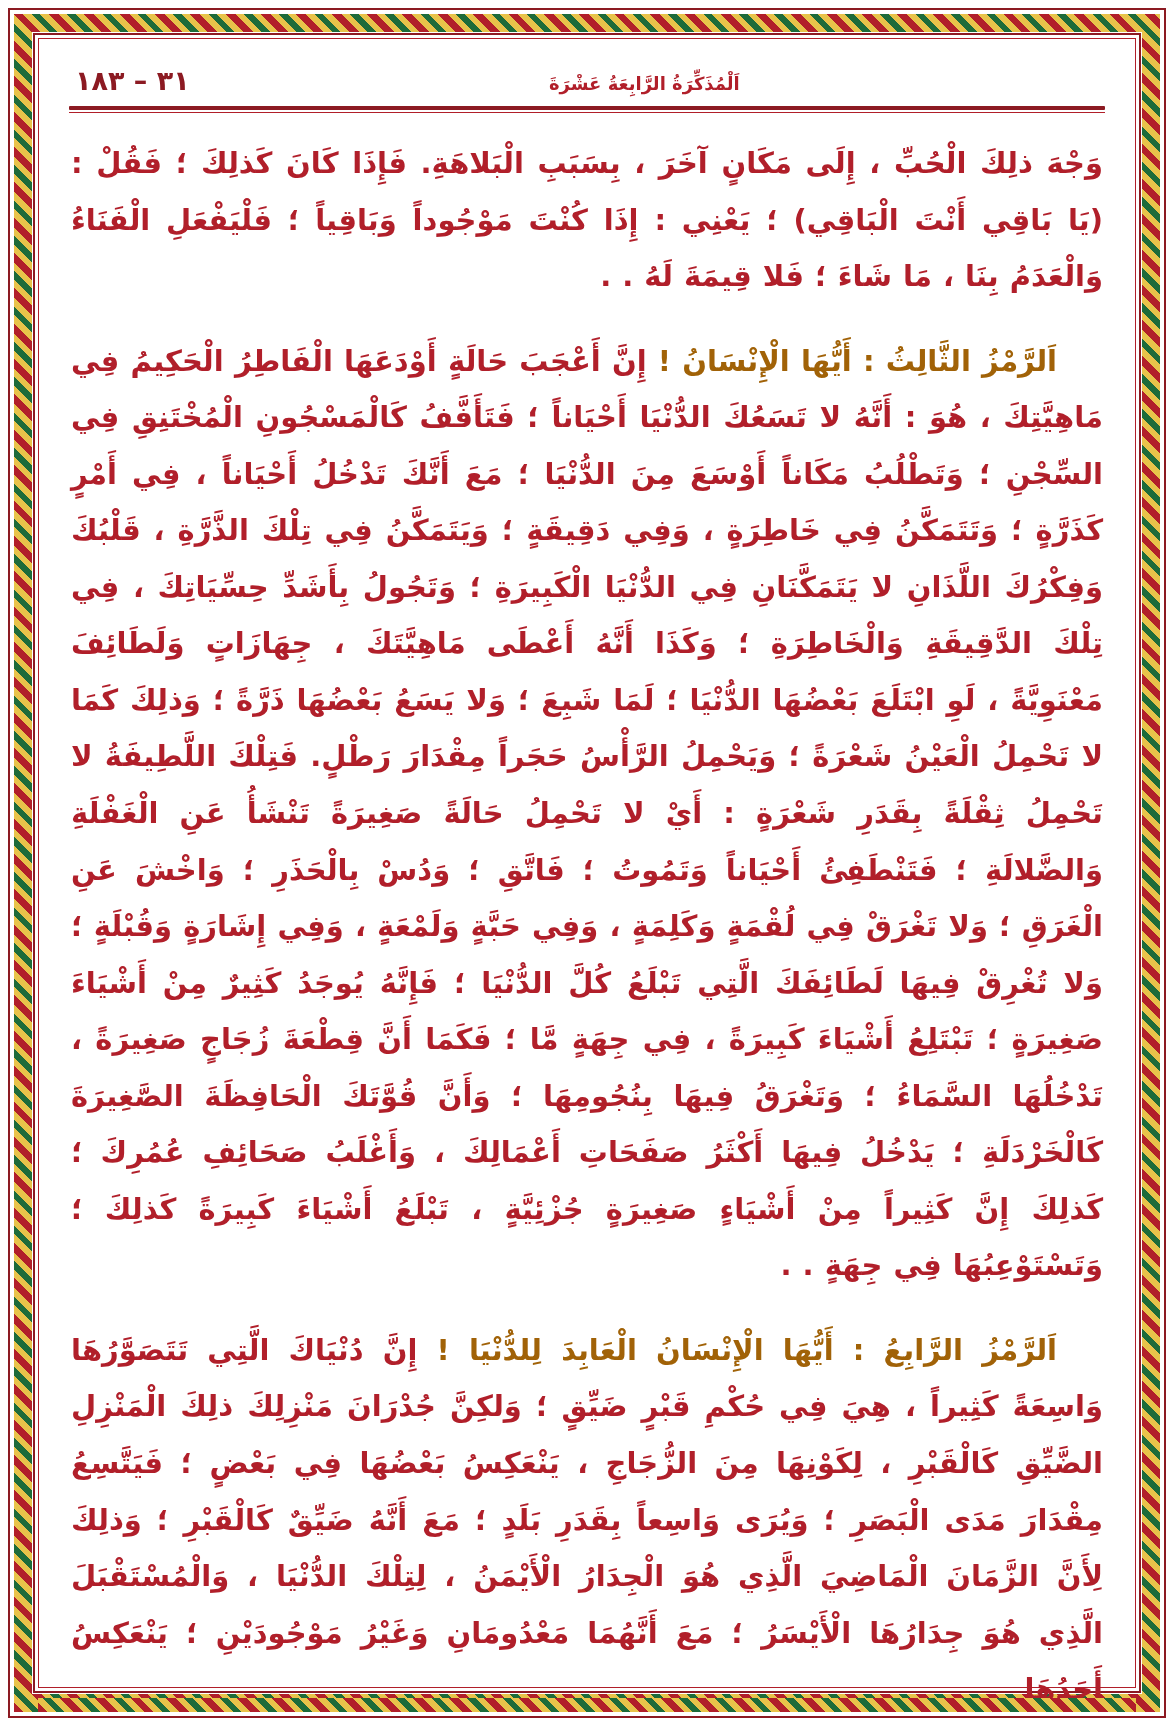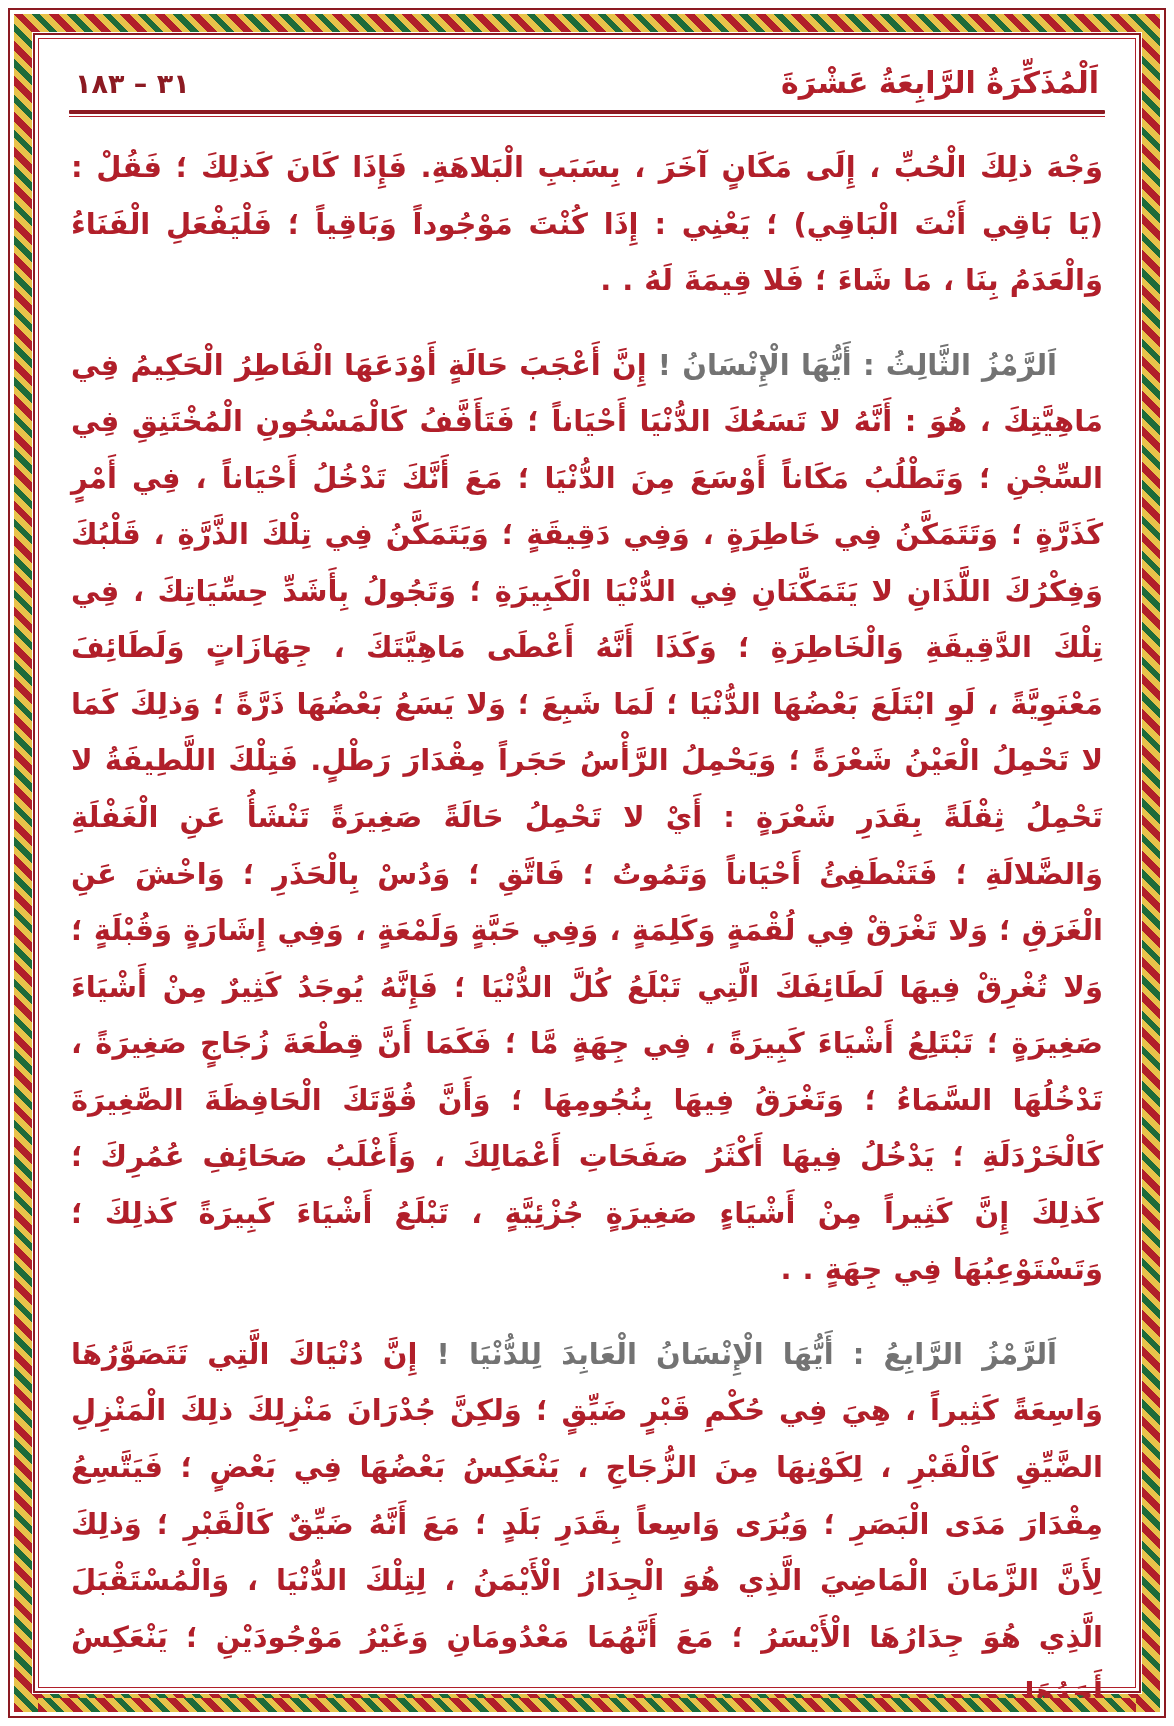--- a/index.html
+++ b/index.html
@@ -71,22 +71,23 @@
   }
   .page-number {
     color: #8c1a22;
     font-size: 27px;
     font-weight: bold;
     letter-spacing: 1px;
     white-space: nowrap;
   }
   .header-title {
     color: #b11f2a;
-    font-size: 30px;
+    font-size: 18px;
     font-weight: bold;
+    text-align: center;
     flex: 1;
   }
   .header-rule {
     margin: 4px 14px 0 14px;
     height: 4px;
     background: #8c1a22;
     border-radius: 1px;
   }
   .header-rule-thin {
     margin: 2px 14px 0 14px;
@@ -105,21 +106,21 @@
     text-align: justify;
     text-align-last: right;
     color: #b11f2a;
     font-weight: bold;
     word-spacing: 1px;
   }
   p.para:last-child { margin-bottom: 0; }
 
   .indent { display: inline-block; width: 46px; }
 
-  .dark { color: #737373; }
+  .dark { color: #a16207; }
   .crimson { color: #b11f2a; }
 
   .bottom-strip {
     position: absolute;
     left: 38px;
     right: 38px;
     bottom: 14px;
     height: 14px;
     background:
       repeating-linear-gradient(

